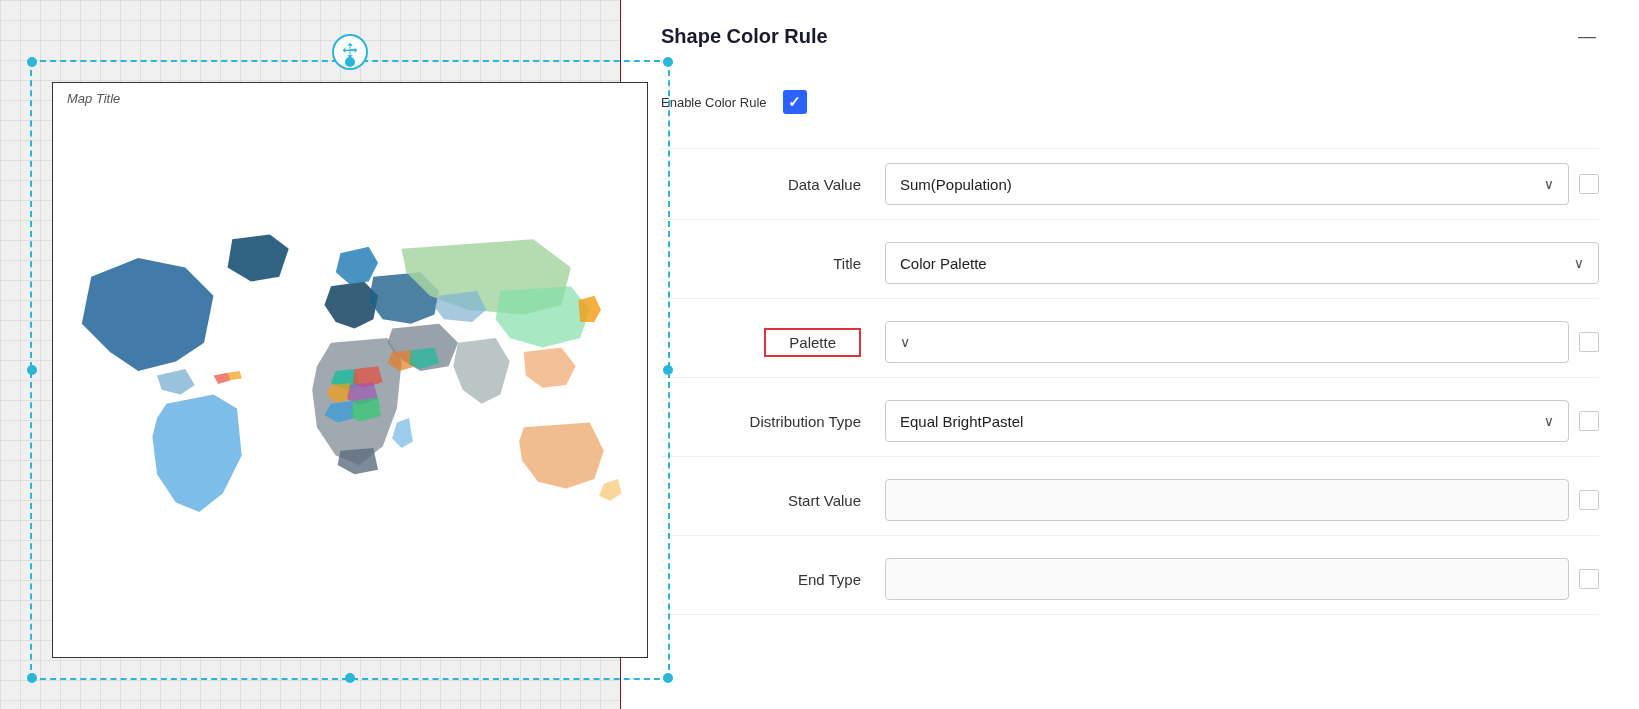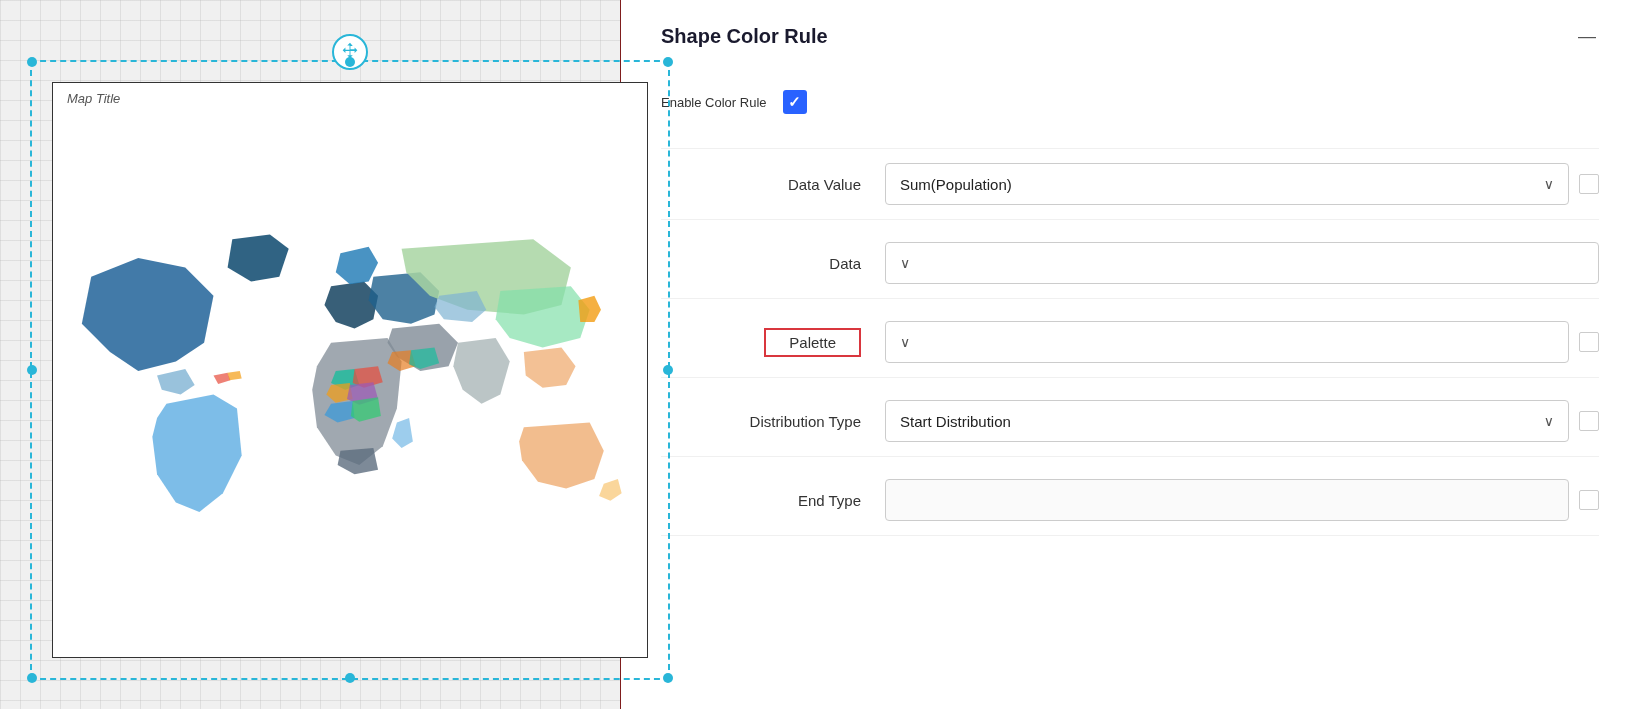--- a/index.html
+++ b/index.html
@@ -366,24 +366,25 @@
         <div class="dropdown">
           <span class="dropdown-text">Sum(Population)</span>
           <span class="dropdown-arrow">∨</span>
         </div>
         <div class="checkbox-container"></div>
       </div>
     </div>
 
     <div class="form-row">
       <div class="form-label-wrapper">
-        <span class="form-label">Data</span>
+        <span class="form-label">Title</span>
       </div>
       <div class="form-control">
         <div class="dropdown">
+          <span class="dropdown-text">Color Palette</span>
           <span class="dropdown-arrow">∨</span>
         </div>
       </div>
     </div>
 
     <div class="form-row">
       <div class="form-label-wrapper">
         <span class="form-label palette-label">Palette</span>
       </div>
       <div class="form-control">
@@ -393,32 +394,41 @@
         <div class="checkbox-container"></div>
       </div>
     </div>
 
     <div class="form-row">
       <div class="form-label-wrapper">
         <span class="form-label">Distribution Type</span>
       </div>
       <div class="form-control">
         <div class="dropdown">
-          <span class="dropdown-text">Start Distribution</span>
+          <span class="dropdown-text">Equal BrightPastel</span>
           <span class="dropdown-arrow">∨</span>
         </div>
         <div class="checkbox-container"></div>
       </div>
     </div>
 
-
-    <div class="form-row">
-      <div class="form-label-wrapper">
-        <span class="form-label">End Type</span>
+    <div class="form-row">
+      <div class="form-label-wrapper">
+        <span class="form-label">Start Value</span>
       </div>
       <div class="form-control">
         <input type="text" class="text-input" value="" style="">
         <div class="checkbox-container"></div>
       </div>
     </div>
 
+    <div class="form-row">
+      <div class="form-label-wrapper">
+        <span class="form-label">End Type</span>
+      </div>
+      <div class="form-control">
+        <input type="text" class="text-input" value="" style="">
+        <div class="checkbox-container"></div>
+      </div>
+    </div>
+
   </div>
 </div>
 
 </body></html>

